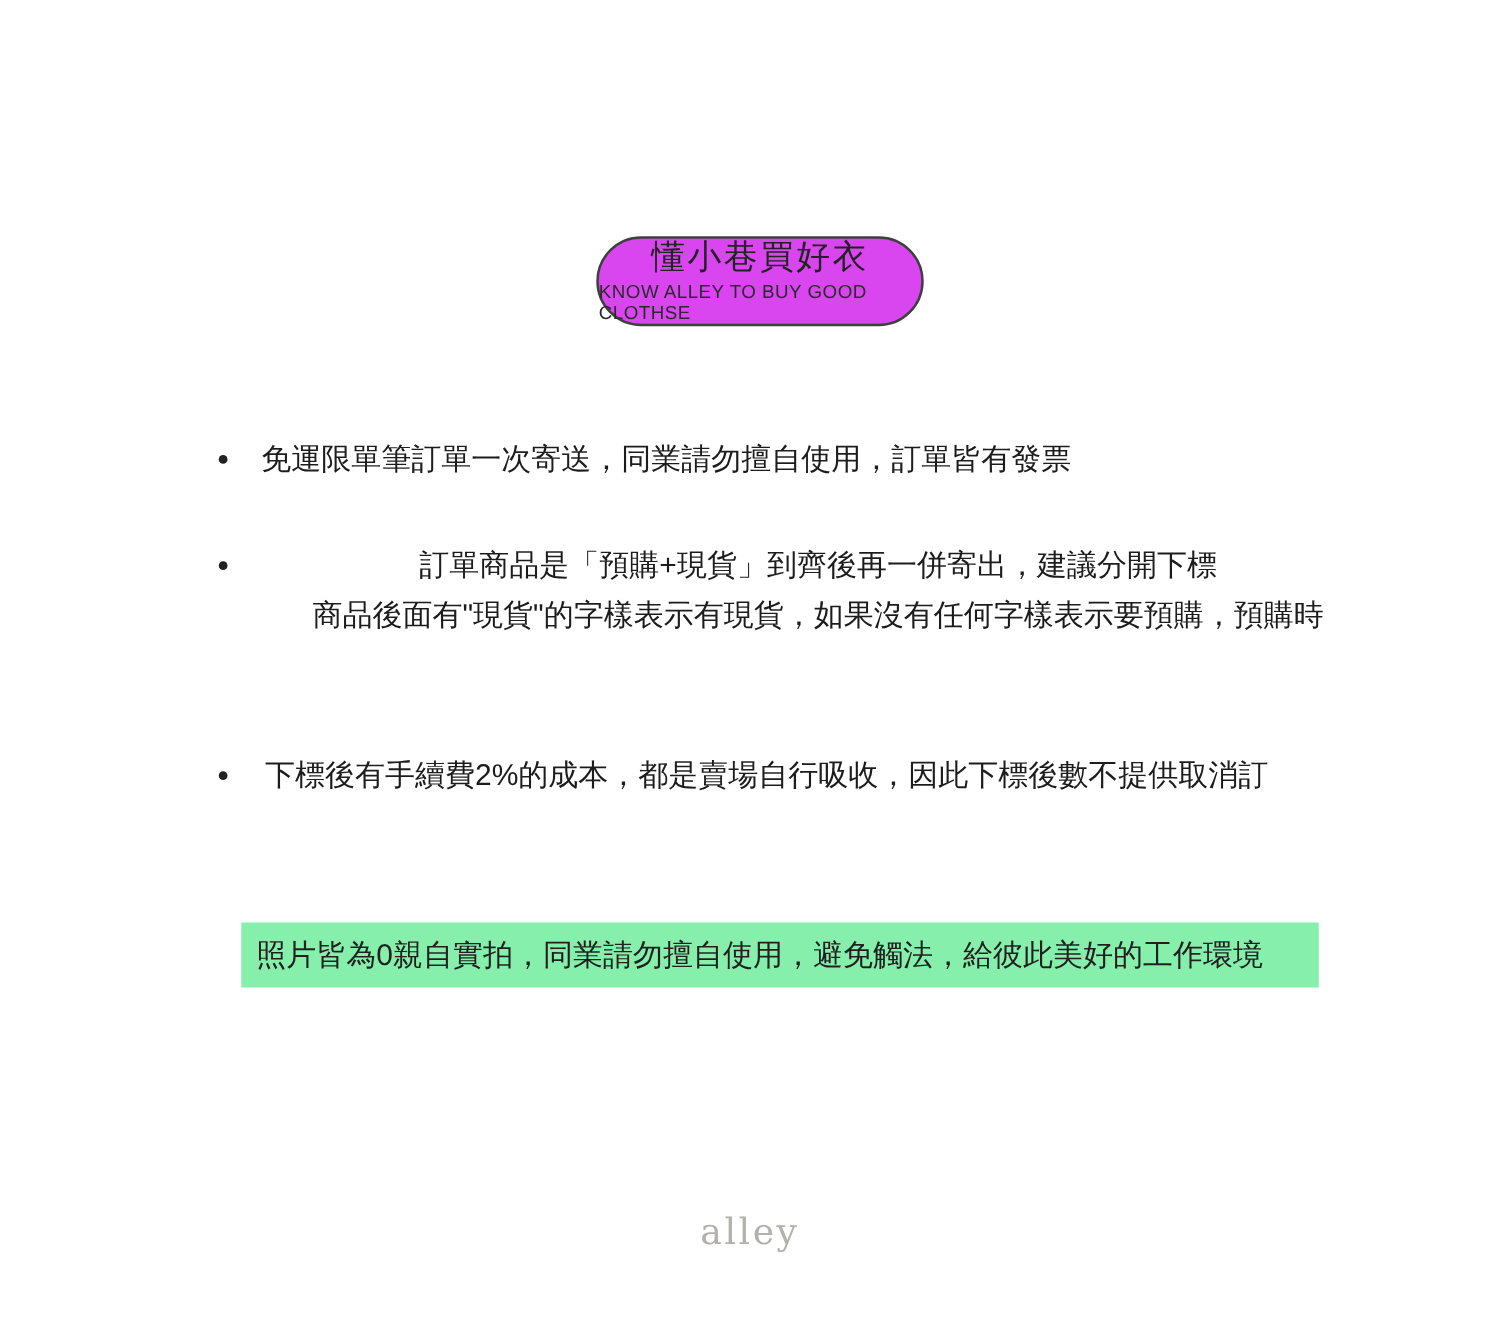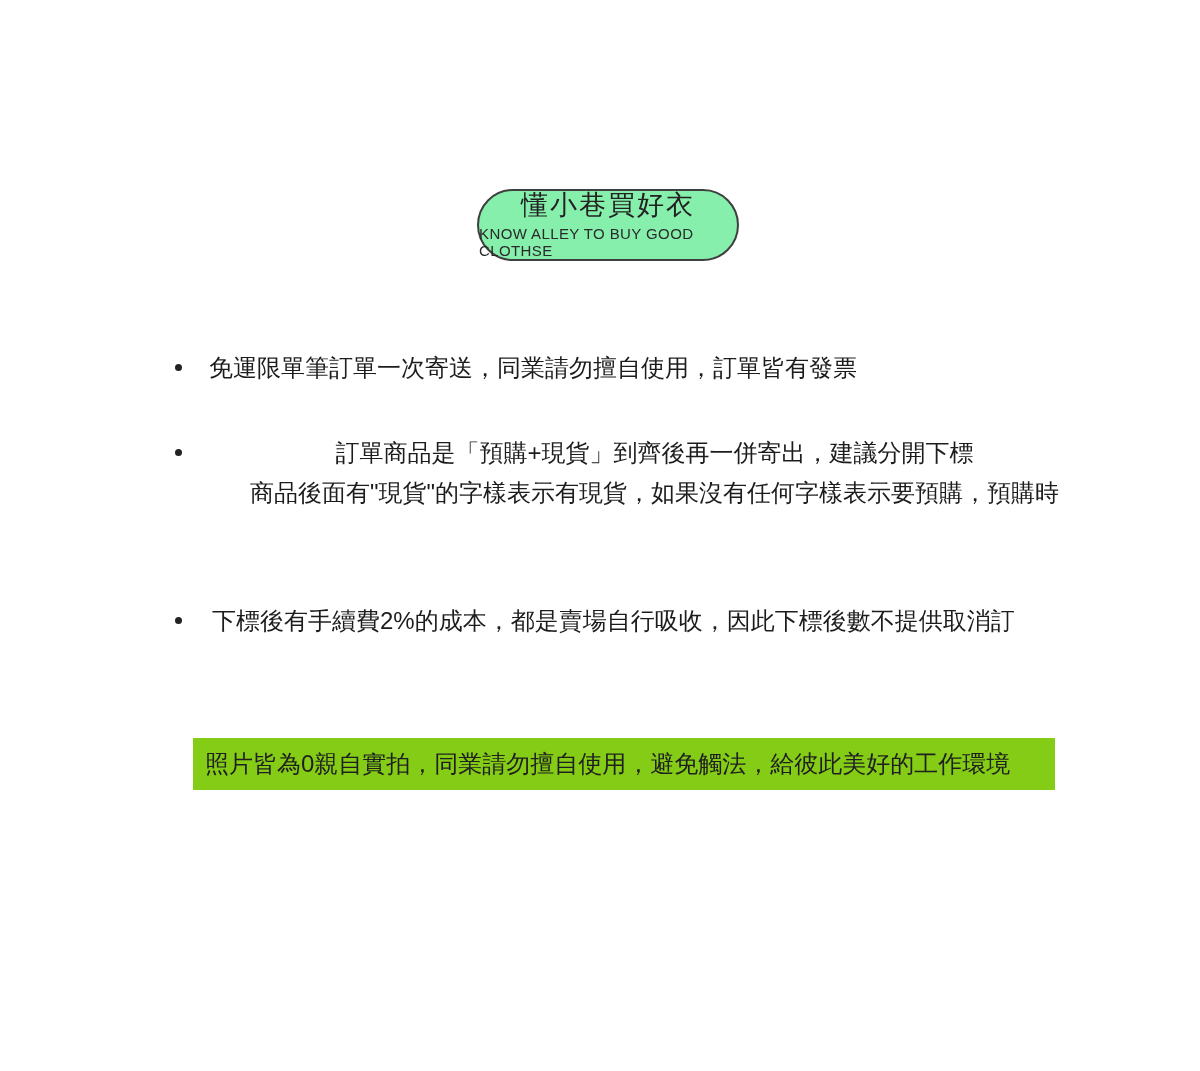--- a/index.html
+++ b/index.html
@@ -18,21 +18,21 @@
 
   
   .badge {
     position: absolute;
     left: 477px;
     top: 189px;
     width: 258px;
     height: 68px;
     border: 2px solid #3f3f3f;
     border-radius: 40px;
-    background: #86efac;
+    background: #d946ef;
     display: flex;
     flex-direction: column;
     align-items: center;
     justify-content: center;
   }
   .badge-title {
     font-size: 27px;
     letter-spacing: 2px;
     color: #222222;
     line-height: 1.1;
@@ -136,18 +136,19 @@
   </div>
 </div>
 
 <div class="bullet-para" id="para-3">
   <span class="dot"></span>
   <div class="lines">
     <div>下標後有手續費2%的成本，都是賣場自行吸收，因此下標後數不提供取消訂</div>
   </div>
 </div>
 
-<div class="notice-bar" style="background: #84cc16;">
+<div class="notice-bar" style="background: #86efac;">
   <div class="notice-text">照片皆為0親自實拍，同業請勿擅自使用，避免觸法，給彼此美好的工作環境</div>
 </div>
 
 <div class="footer">
+  <div class="footer-logo">alley</div>
 </div>
 
 </body></html>

